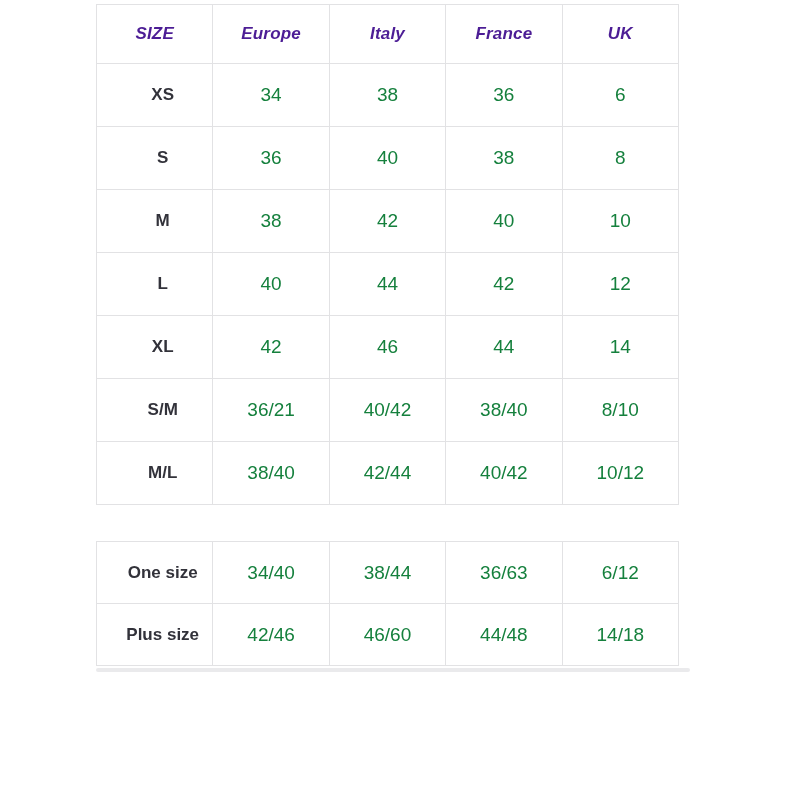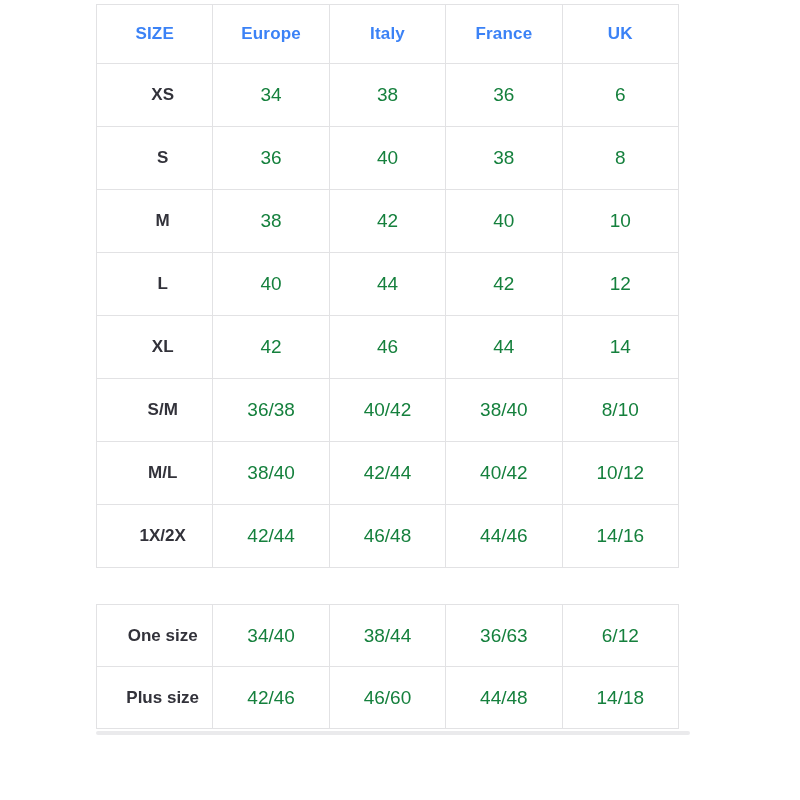--- a/index.html
+++ b/index.html
@@ -32,22 +32,23 @@
     border: 1px solid #e2e2e4;
     text-align: center;
     vertical-align: middle;
     padding: 0;
     background: #ffffff;
   }
   table.size-table thead th {
     height: 58px;
     font-size: 17px;
     font-weight: 700;
-    color: #3b82f6;
+    color: #4c1d95;
     letter-spacing: 0.2px;
+    font-style: italic;
   }
   table.size-table tbody td {
     height: 62px;
     font-size: 19px;
     font-weight: 400;
     color: #15803d;
   }
   table.size-table tbody td.row-label {
     font-size: 17px;
     font-weight: 700;
@@ -116,38 +117,31 @@
           </tr>
           <tr>
             <td class="row-label">XL</td>
             <td>42</td>
             <td>46</td>
             <td>44</td>
             <td>14</td>
           </tr>
           <tr>
             <td class="row-label">S/M</td>
-            <td>36/38</td>
+            <td>36/21</td>
             <td>40/42</td>
             <td>38/40</td>
             <td>8/10</td>
           </tr>
           <tr>
             <td class="row-label">M/L</td>
             <td>38/40</td>
             <td>42/44</td>
             <td>40/42</td>
             <td>10/12</td>
-          </tr>
-          <tr>
-            <td class="row-label">1X/2X</td>
-            <td>42/44</td>
-            <td>46/48</td>
-            <td>44/46</td>
-            <td>14/16</td>
           </tr>
         </tbody>
     </table>
 
     <div class="table-gap"></div>
 
     <table class="size-table special-table">
       <tbody>
           <tr>
             <td class="row-label">One size</td>

